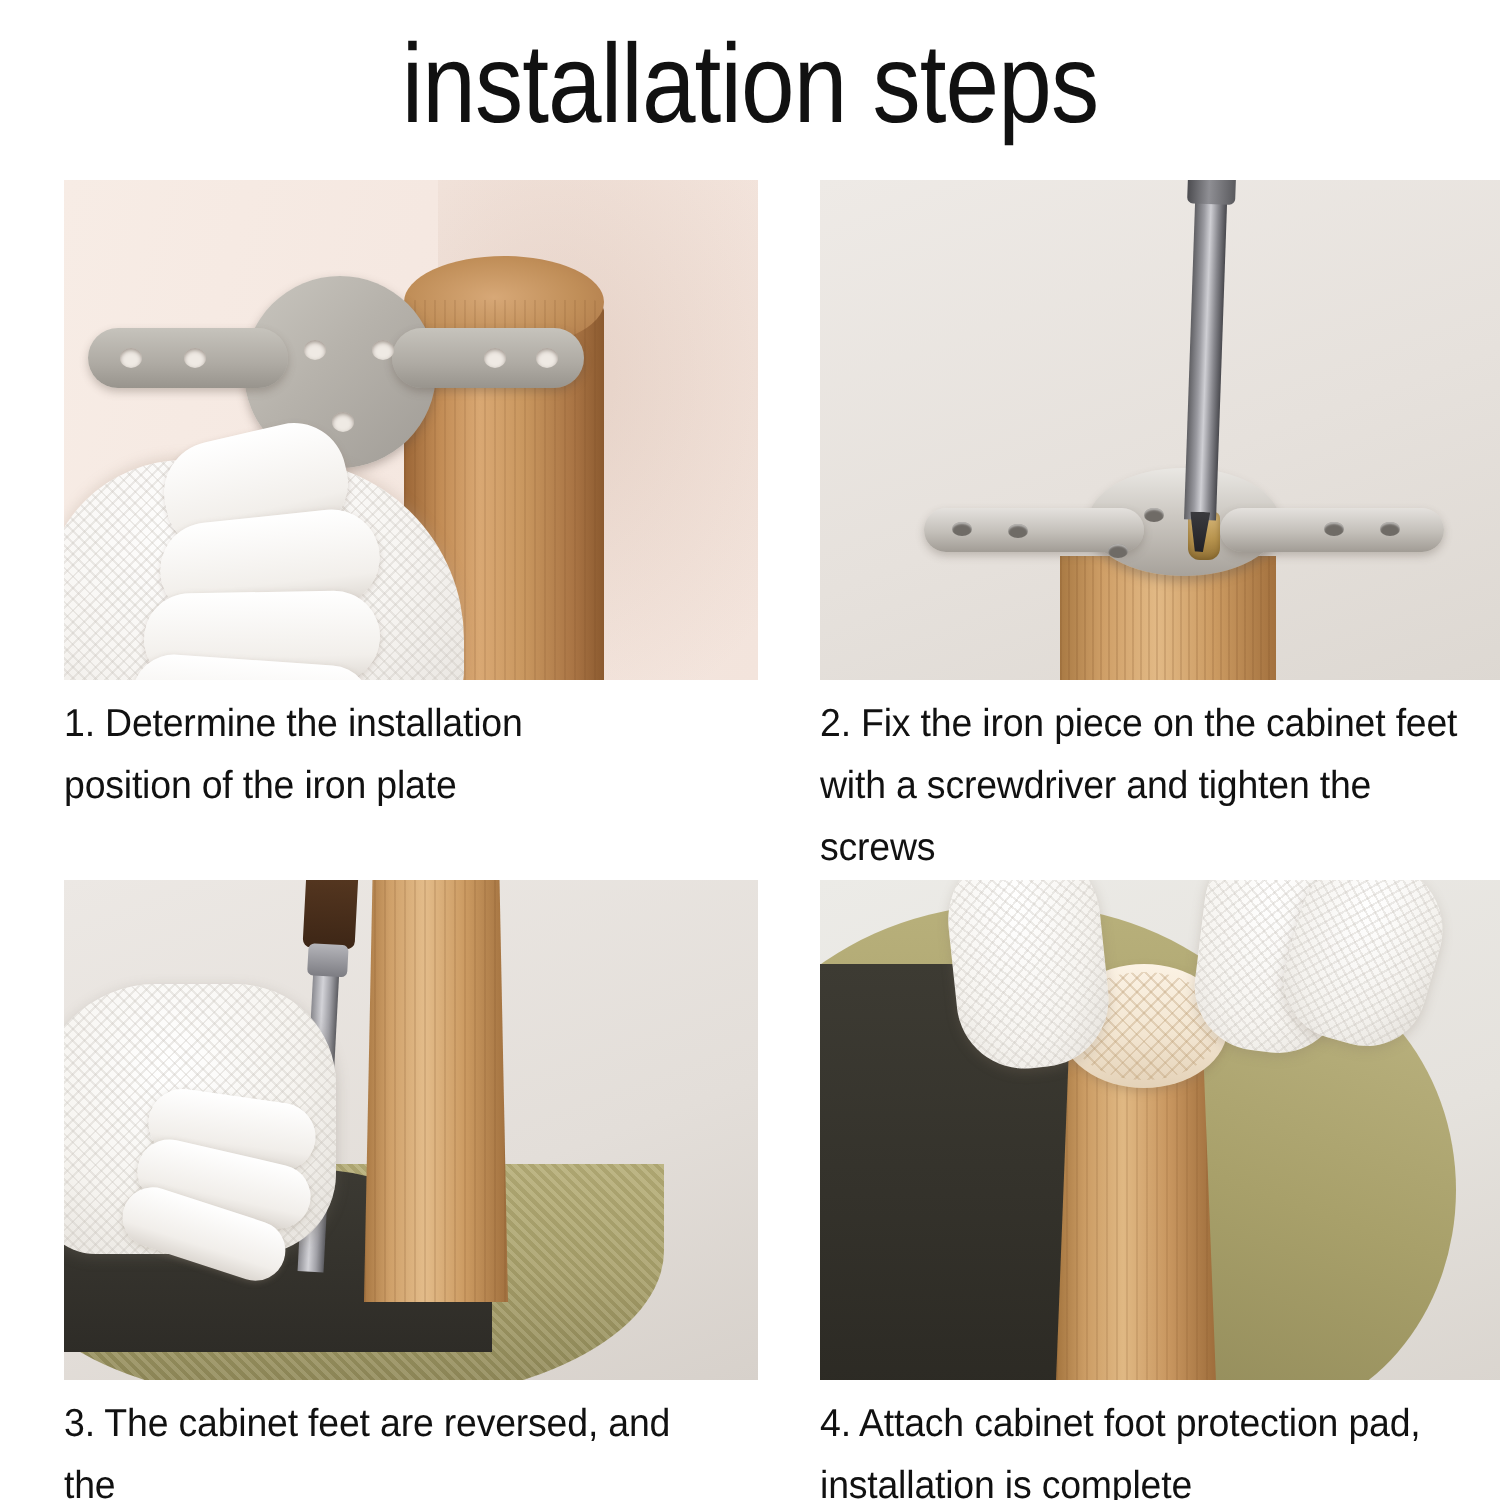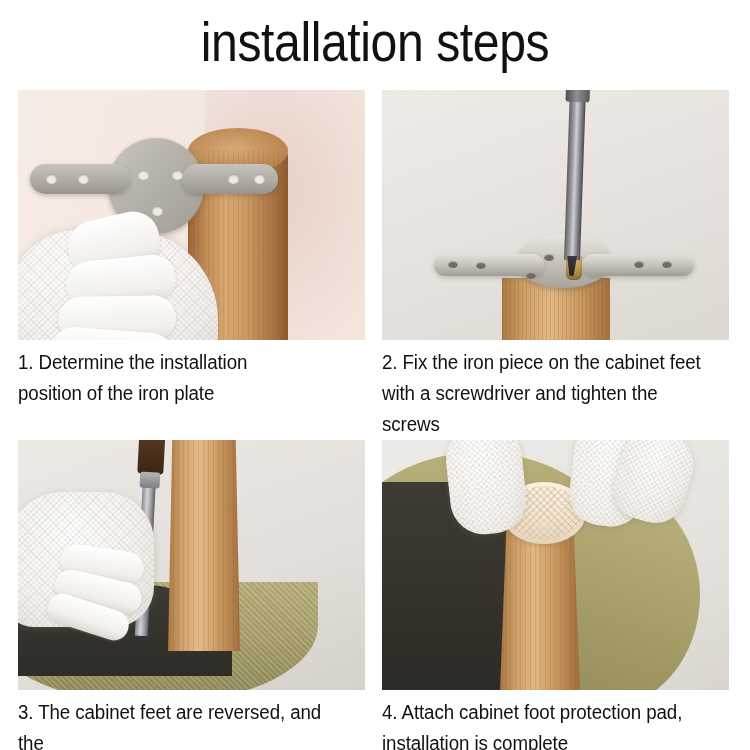--- a/index.html
+++ b/index.html
@@ -39,20 +39,21 @@
     top: 90px;
     left: 18px;
     width: 724px;
   }
   .row {
     display: flex;
     gap: 17px;
   }
   .cell {
     width: 347px;
+    margin-left: 14px;
   }
 
   .photo {
     position: relative;
     width: 347px;
     height: 250px;
     overflow: hidden;
   }
 
   .caption {

